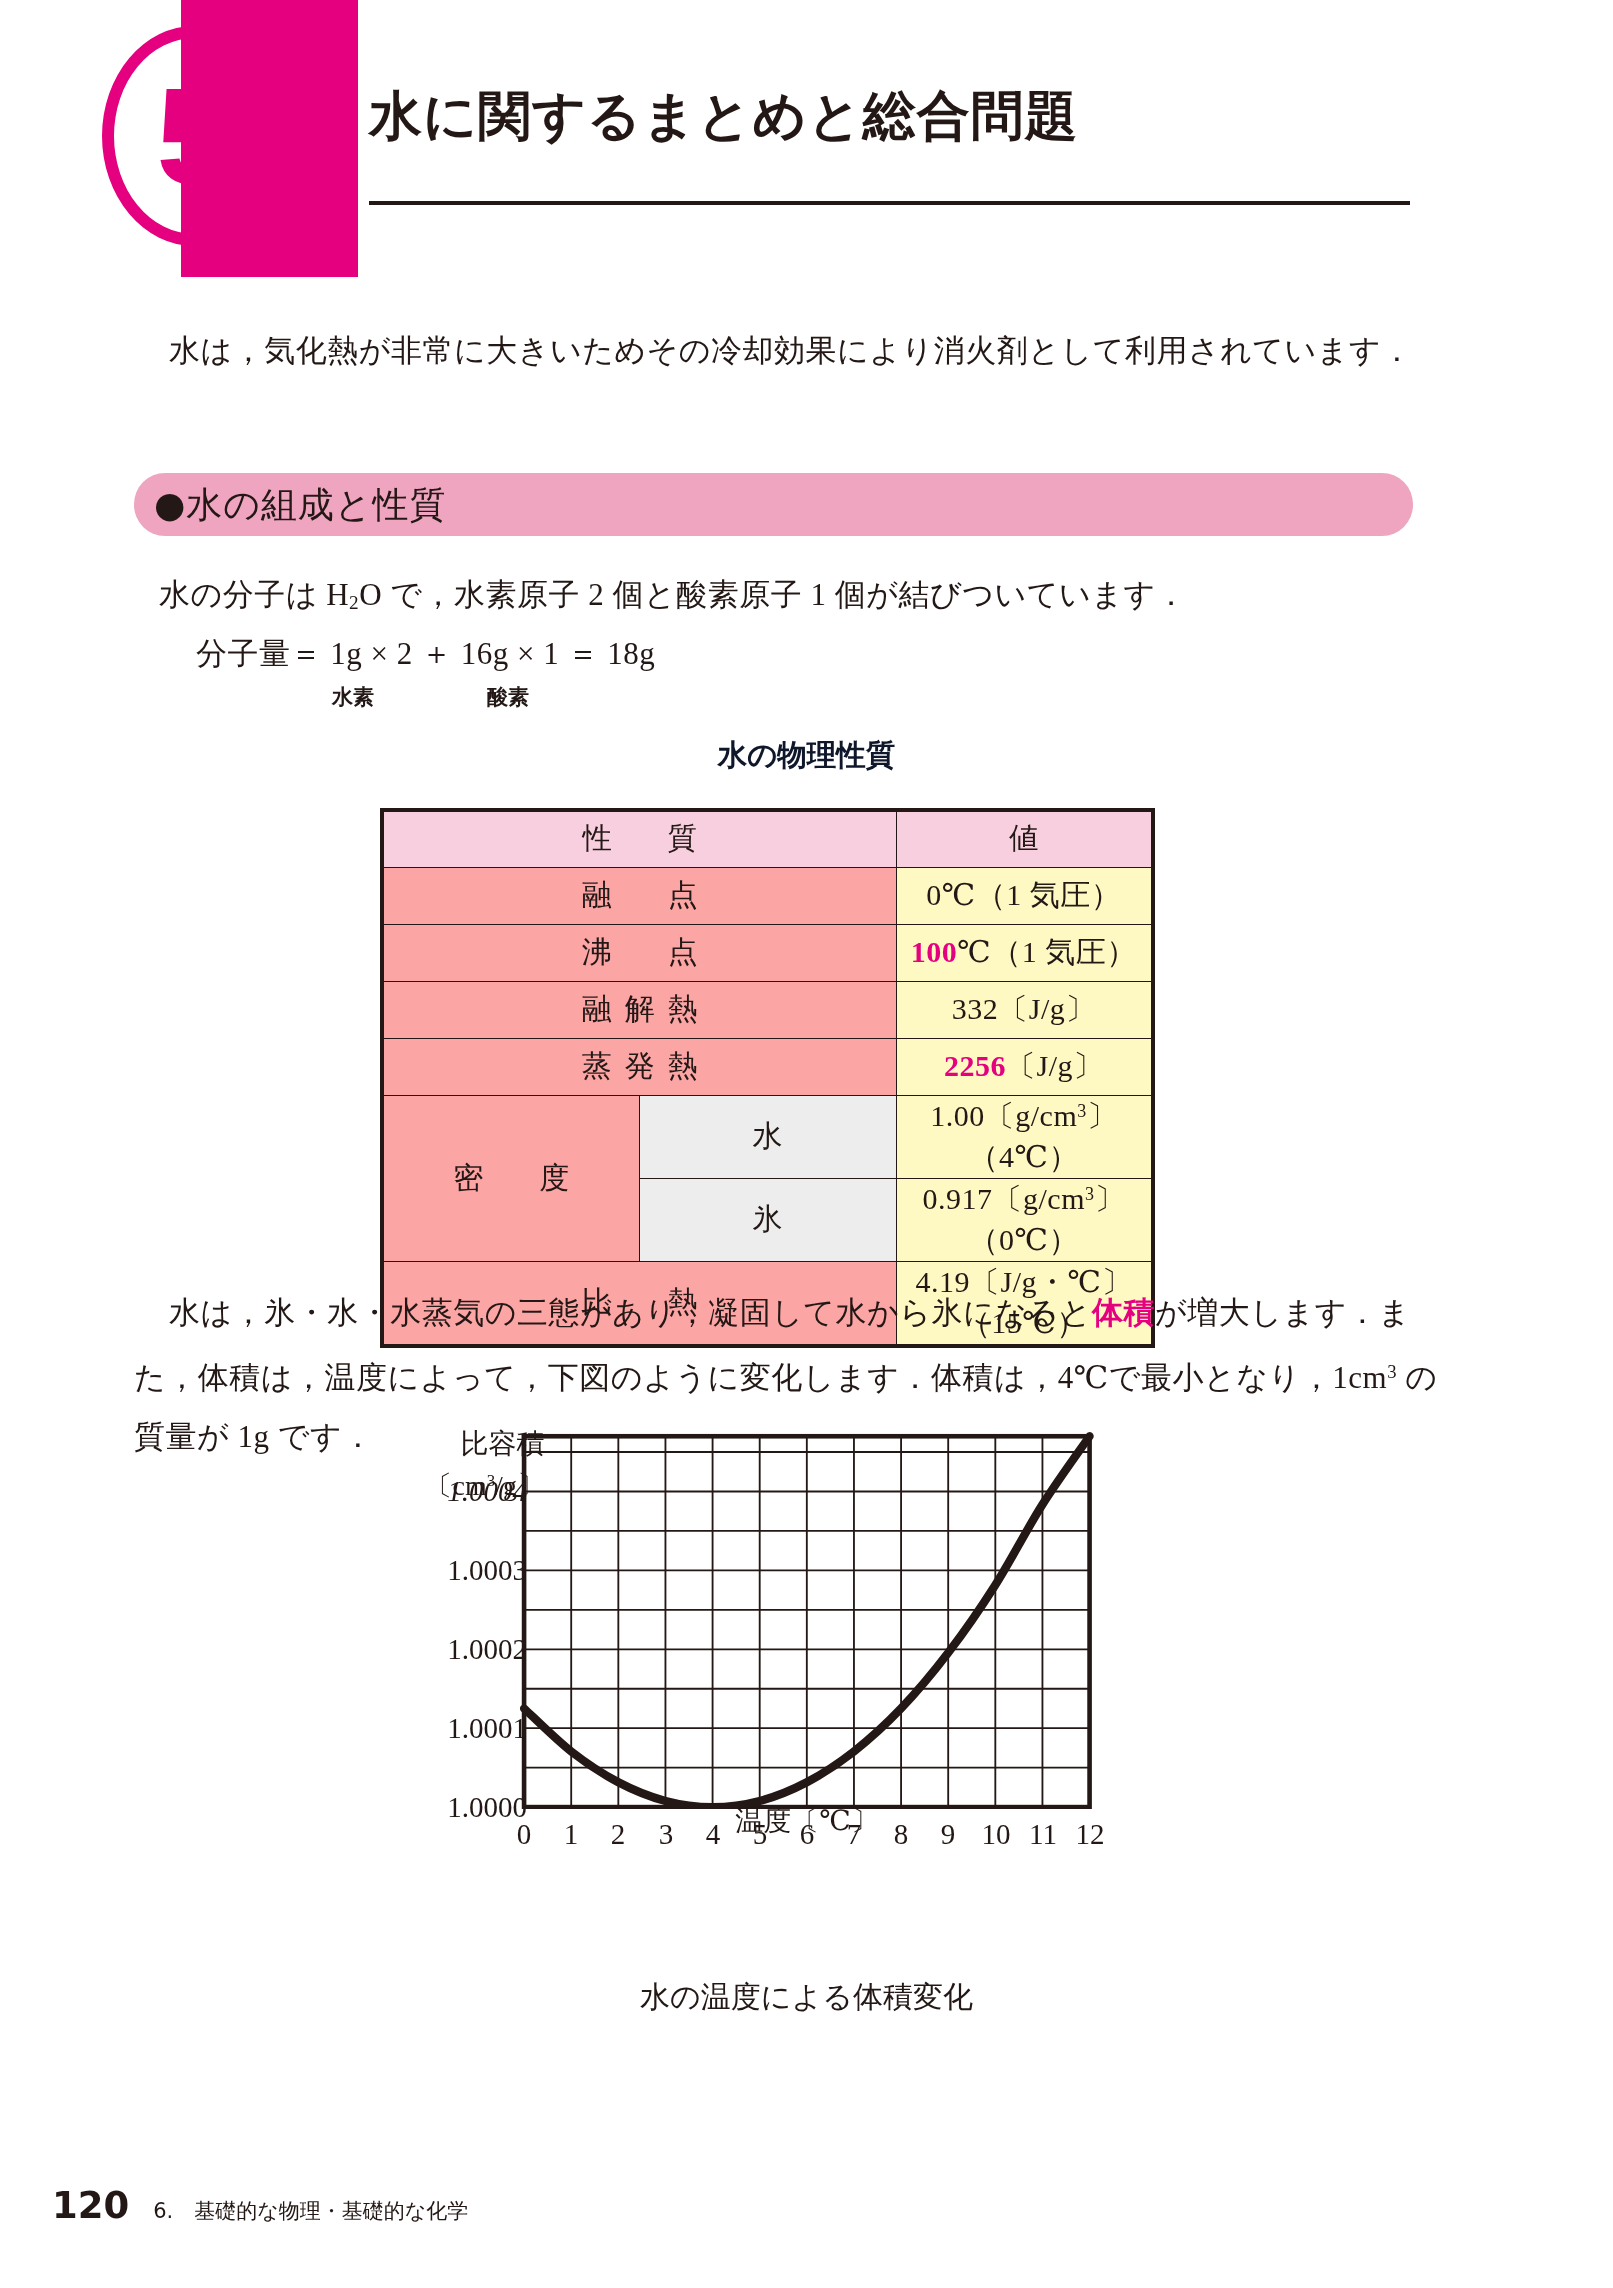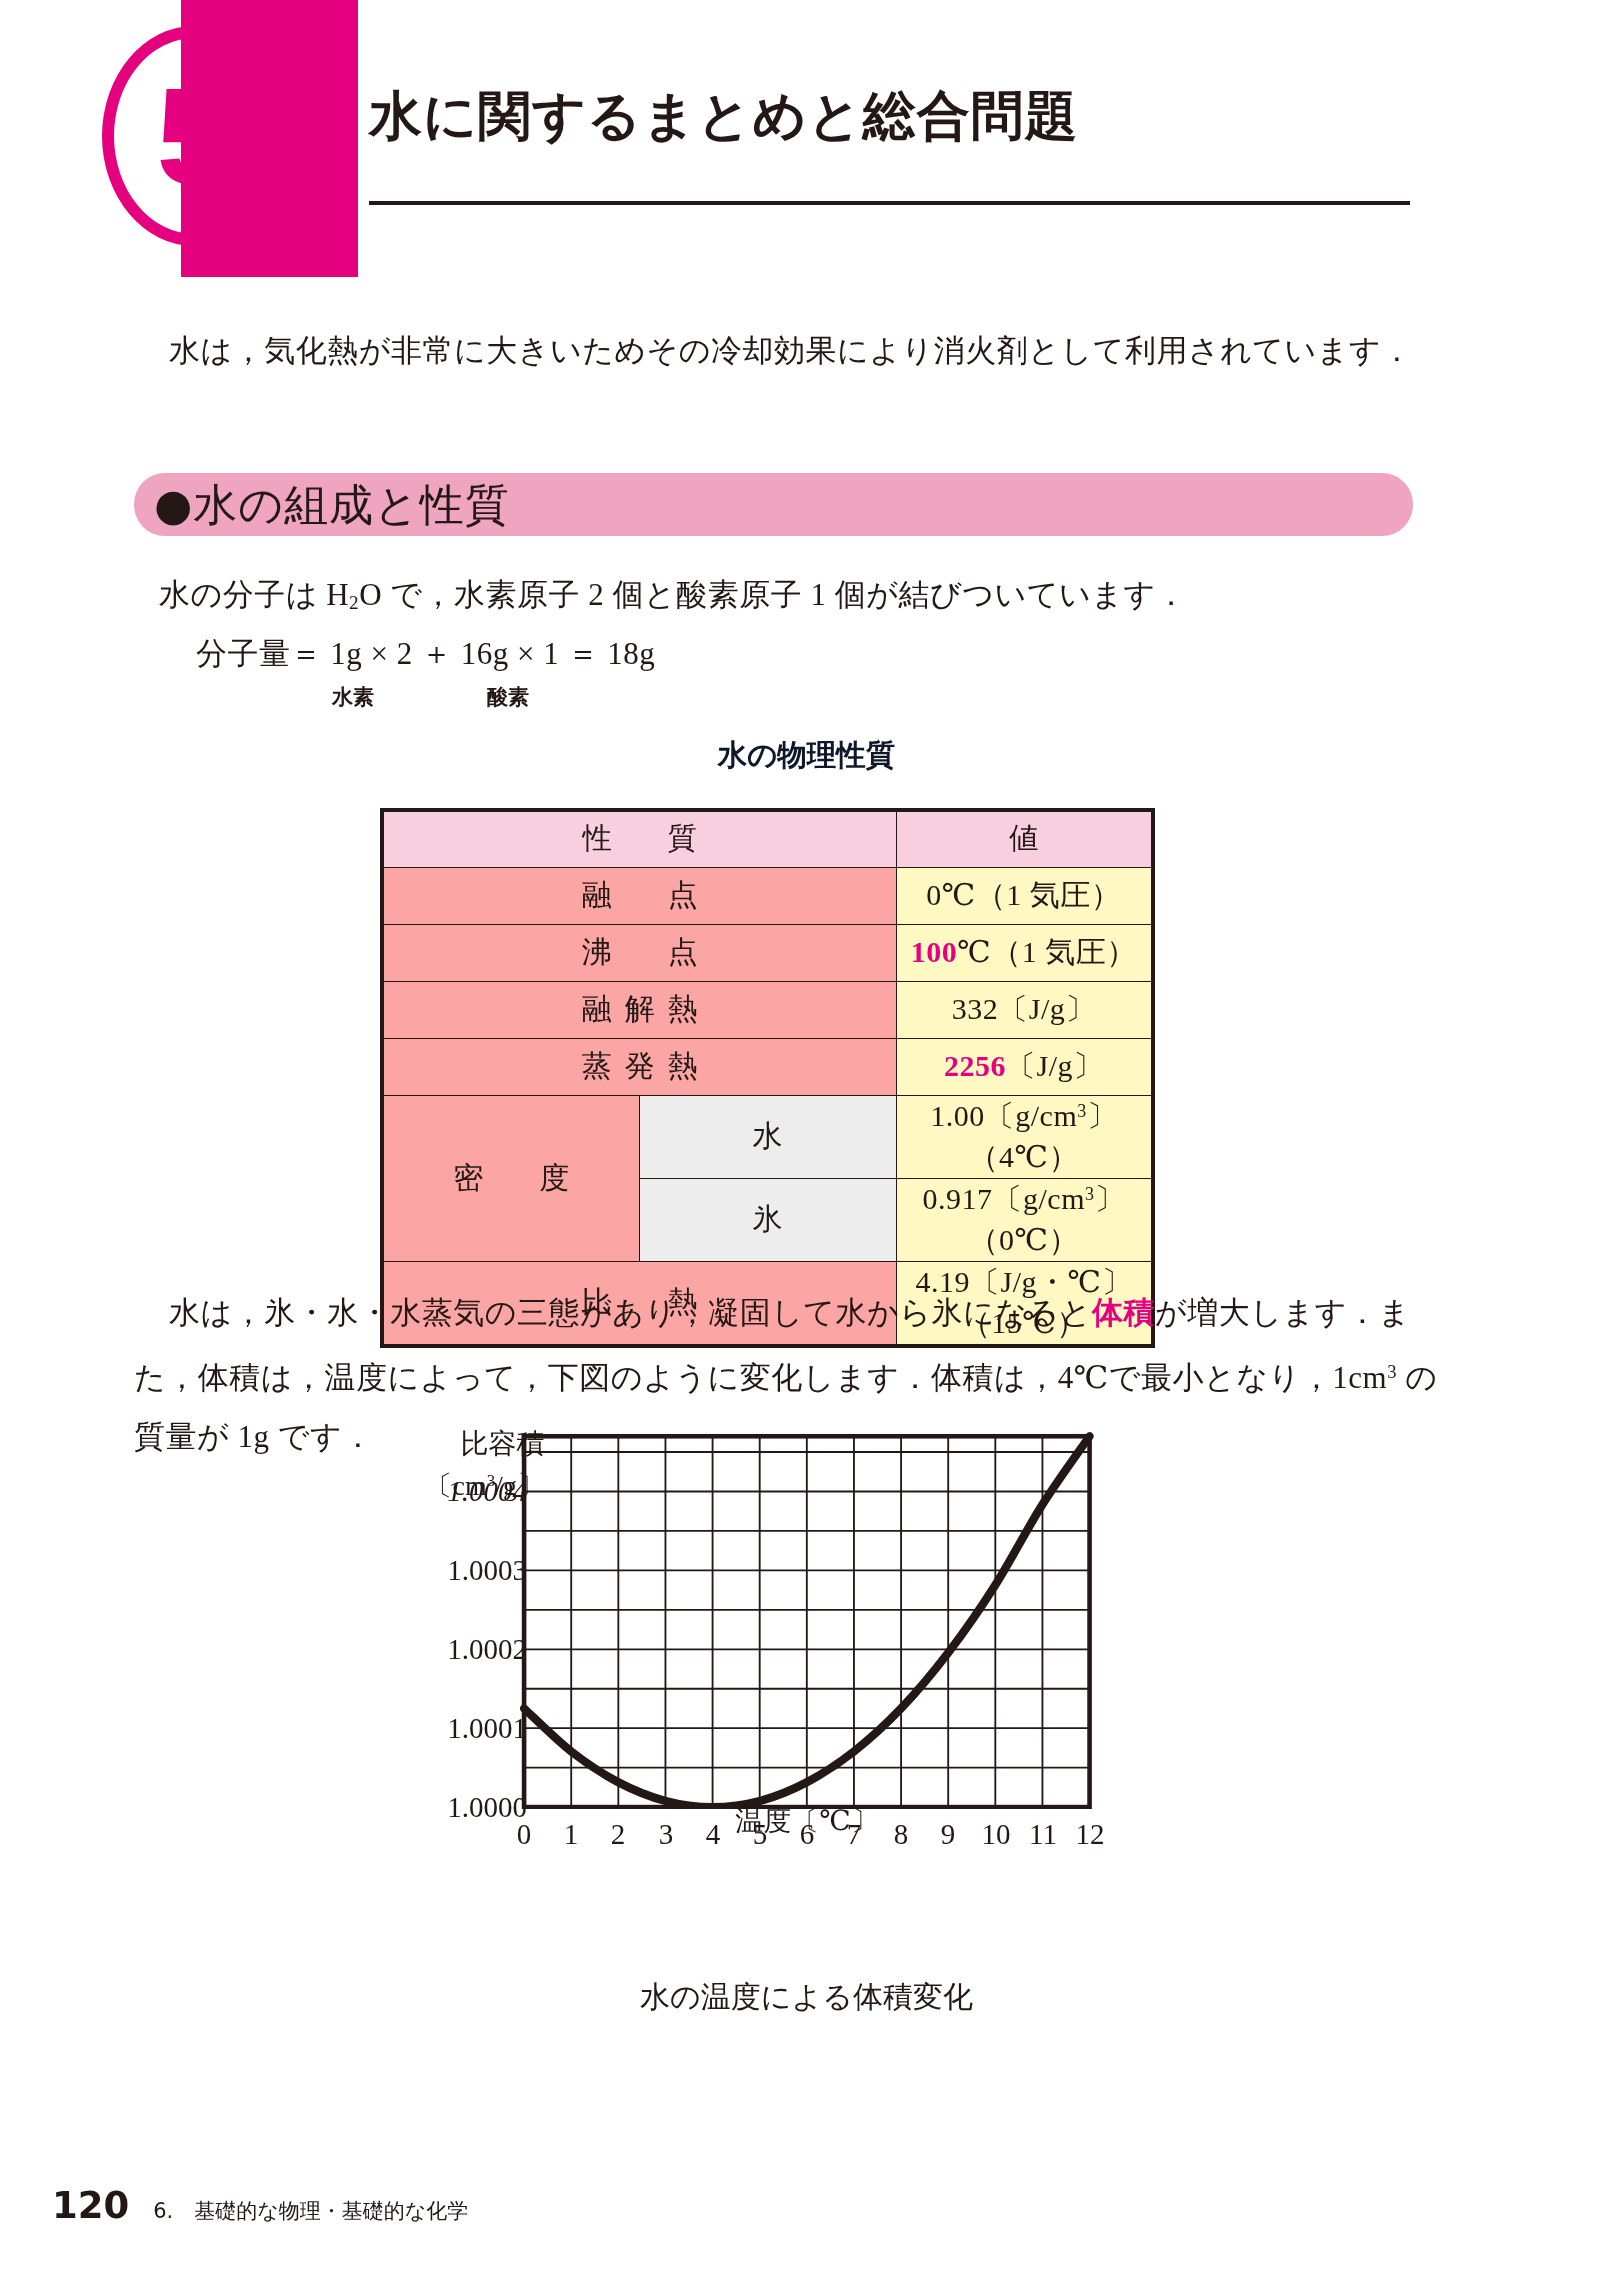--- a/index.html
+++ b/index.html
@@ -98,21 +98,21 @@
     left: 134px; top: 473px;
     width: 1279px; height: 63px;
     background: #EFA5C0;
     border-radius: 31px;
   }
   .section-banner-text {
     position: absolute;
     left: 20px; top: 50%;
     transform: translateY(-50%);
     font-family: "DejaVu Sans", sans-serif;
-    font-size: 44px;
+    font-size: 36px;
     color: #231815;
     letter-spacing: 0.9px;
     white-space: nowrap;
   }
 
   
   .table-title {
     position: absolute;
     left: 0; top: 736px;
     width: 1613px;

